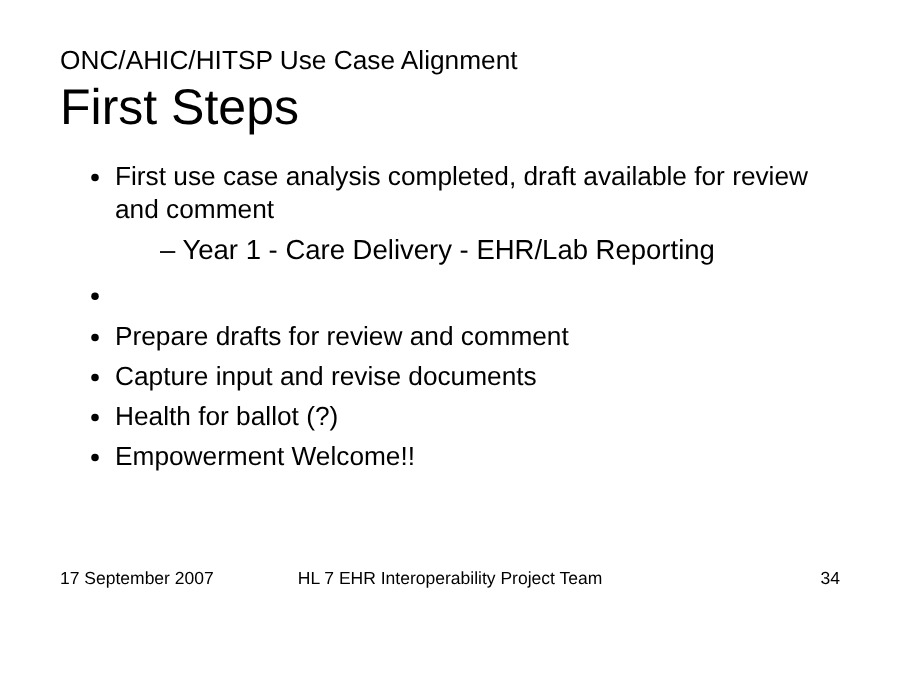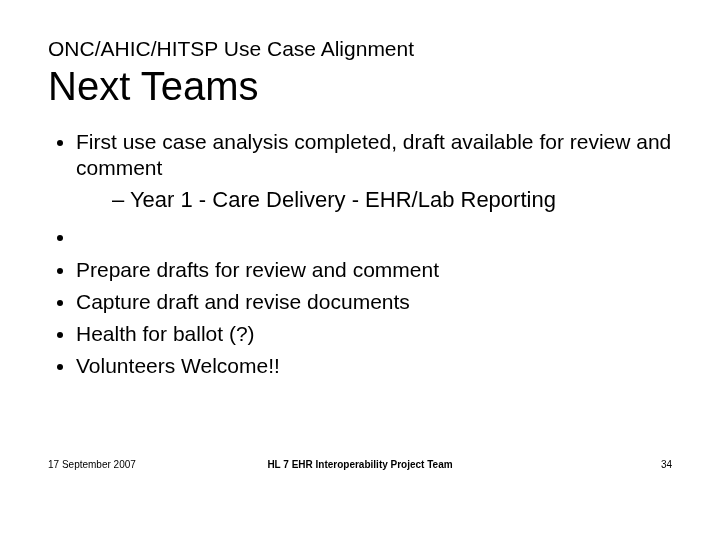--- a/index.html
+++ b/index.html
@@ -24,21 +24,21 @@
     line-height: 1.2;
     margin: 0 0 2px 0;
   }
   .title {
     font-size: 40px;
     line-height: 1.15;
     margin: 0 0 20px 0;
     font-weight: 400;
   }
   ul.top {
-    margin: 0;
+    margin: 16px;
     padding: 0 0 0 28px;
     list-style: disc;
   }
   ul.top > li {
     font-size: 21px;
     line-height: 1.25;
     margin: 0 0 6px 0;
   }
   ul.sub {
     margin: 4px 0 10px 0;
@@ -53,57 +53,56 @@
     padding-left: 14px;
   }
   ul.sub > li::before {
     content: "– ";
   }
   .footer {
     position: absolute;
     left: 48px;
     right: 48px;
     bottom: 32px;
-    font-size: 10px;
+    font-size: 14px;
     display: flex;
     justify-content: space-between;
     align-items: flex-start;
   }
   .footer .center {
     position: absolute;
     left: 0; right: 0;
     text-align: center;
-    font-weight: bold;
   }
   .footer .left, .footer .right {
     position: relative;
     z-index: 1;
   }
 </style>
 </head>
 <body>
 
 <div class="slide">
 
   <div class="supertitle">ONC/AHIC/HITSP Use Case Alignment</div>
-  <div class="title">Next Teams</div>
+  <div class="title">First Steps</div>
 
   <ul class="top">
     <li>
       <span>First use case analysis completed, draft available for review and comment</span>
       <ul class="sub">
         <li>Year 1 - Care Delivery - EHR/Lab Reporting</li>
       </ul>
     </li>
     <li>
     </li>
     <li>Prepare drafts for review and comment</li>
-    <li>Capture draft and revise documents</li>
+    <li>Capture input and revise documents</li>
     <li>Health for ballot (?)</li>
-    <li>Volunteers Welcome!!</li>
+    <li>Empowerment Welcome!!</li>
   </ul>
 
   <div class="footer">
     <span class="left">17 September 2007</span>
     <span class="center">HL 7 EHR Interoperability Project Team</span>
     <span class="right">34</span>
   </div>
 
 </div>
 

